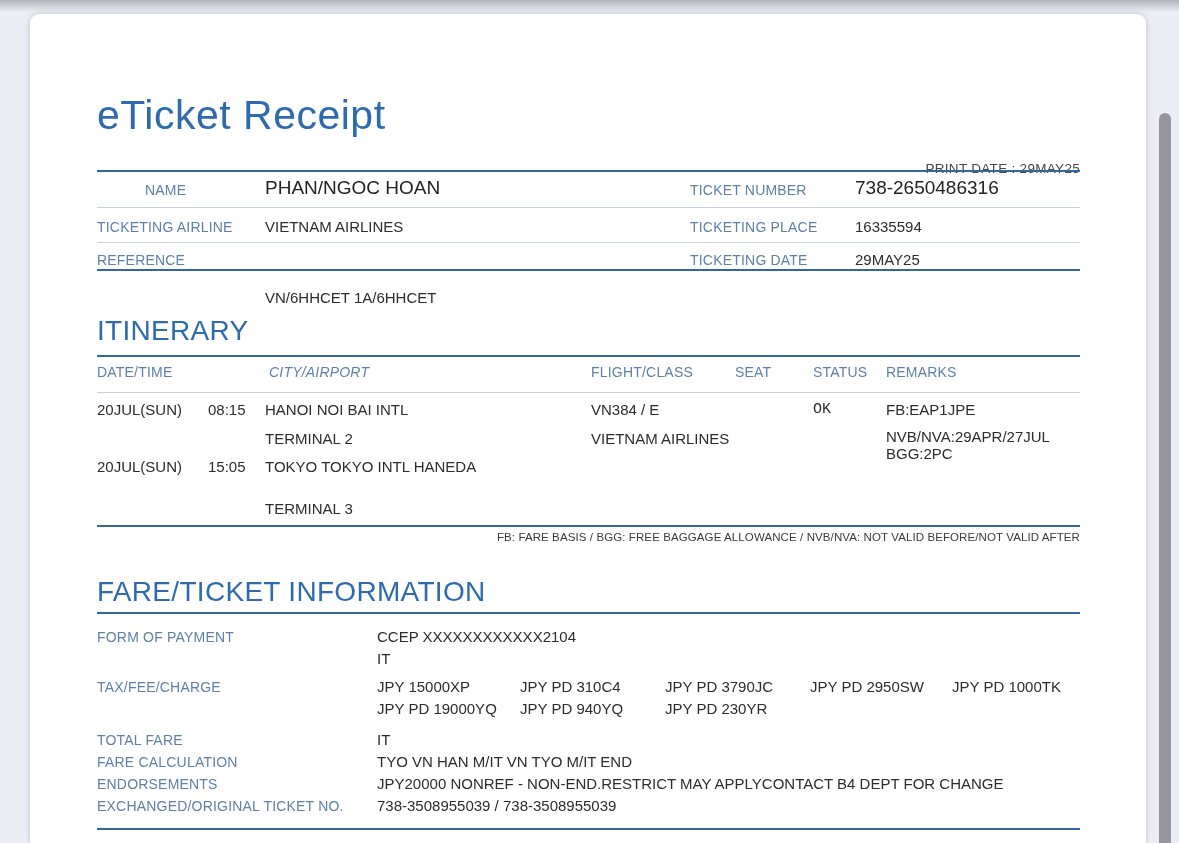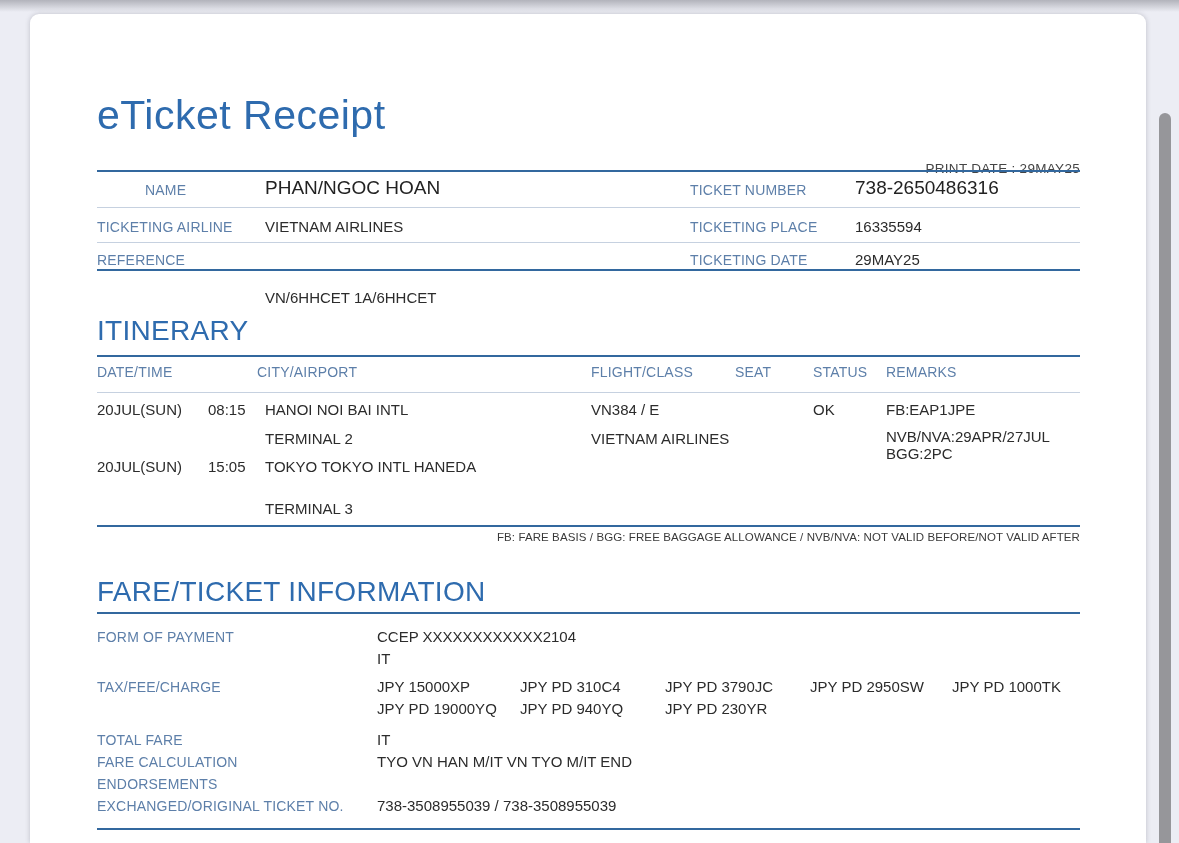--- a/index.html
+++ b/index.html
@@ -68,33 +68,33 @@
 
     <div class="abs lbl" style="top:238px; left:0;">REFERENCE</div>
     <div class="abs val" style="top:237px; left:168px;margin-top:38px;">VN/6HHCET 1A/6HHCET</div>
     <div class="abs lbl" style="top:238px; left:593px;">TICKETING DATE</div>
     <div class="abs val" style="top:237px; left:758px;">29MAY25</div>
 
     <div class="abs section-title" style="top:301px; left:0;">ITINERARY</div>
     <div class="abs rule-strong" style="top:341px; left:0;"></div>
 
     <div class="abs lbl" style="top:350px; left:0;">DATE/TIME</div>
-    <div class="abs lbl" style="top:350px; left:160px;">CITY/AIRPORT</div>
+    <div class="abs lbl" style="top:350px; left:172px;font-style:italic;">CITY/AIRPORT</div>
     <div class="abs lbl" style="top:350px; left:494px;">FLIGHT/CLASS</div>
     <div class="abs lbl" style="top:350px; left:638px;">SEAT</div>
     <div class="abs lbl" style="top:350px; left:716px;">STATUS</div>
     <div class="abs lbl" style="top:350px; left:789px;">REMARKS</div>
 
     <div class="abs rule-light" style="top:378px; left:0;"></div>
 
     <div class="abs val" style="top:387px; left:0;">20JUL(SUN)</div>
     <div class="abs val" style="top:387px; left:111px;">08:15</div>
     <div class="abs val" style="top:387px; left:168px;">HANOI NOI BAI INTL</div>
     <div class="abs val" style="top:387px; left:494px;">VN384 / E</div>
-    <div class="abs val" style="top:387px; left:716px;">OK</div>
+    <div class="abs val" style="top:387px; left:716px;font-family:Liberation Mono, monospace;">OK</div>
     <div class="abs val" style="top:387px; left:789px;">FB:EAP1JPE</div>
 
     <div class="abs val" style="top:416px; left:168px;">TERMINAL 2</div>
     <div class="abs val" style="top:416px; left:494px;">VIETNAM AIRLINES</div>
     <div class="abs val" style="top:414px; left:789px;">NVB/NVA:29APR/27JUL</div>
     <div class="abs val" style="top:431px; left:789px;">BGG:2PC</div>
 
     <div class="abs val" style="top:444px; left:0;">20JUL(SUN)</div>
     <div class="abs val" style="top:444px; left:111px;">15:05</div>
     <div class="abs val" style="top:444px; left:168px;">TOKYO TOKYO INTL HANEDA</div>
@@ -120,20 +120,21 @@
     <div class="abs val" style="top:686px; left:423px;">JPY PD 940YQ</div>
     <div class="abs val" style="top:686px; left:568px;">JPY PD 230YR</div>
 
     <div class="abs lbl" style="top:718px; left:0;">TOTAL FARE</div>
     <div class="abs val" style="top:717px; left:280px;">IT</div>
 
     <div class="abs lbl" style="top:740px; left:0;">FARE CALCULATION</div>
     <div class="abs val" style="top:739px; left:280px;">TYO VN HAN M/IT VN TYO M/IT END</div>
 
     <div class="abs lbl" style="top:762px; left:0;">ENDORSEMENTS</div>
+    <div class="abs val" style="top:761px; left:280px;">JPY20000 NONREF - NON-END.RESTRICT MAY APPLYCONTACT B4 DEPT FOR CHANGE</div>
 
     <div class="abs lbl" style="top:784px; left:0;">EXCHANGED/ORIGINAL TICKET NO.</div>
     <div class="abs val" style="top:783px; left:280px;">738-3508955039 / 738-3508955039</div>
 
     <div class="abs rule-strong" style="top:814px; left:0;"></div>
 
   </div>
 </div>
 
 <div class="scroll-thumb"></div>

